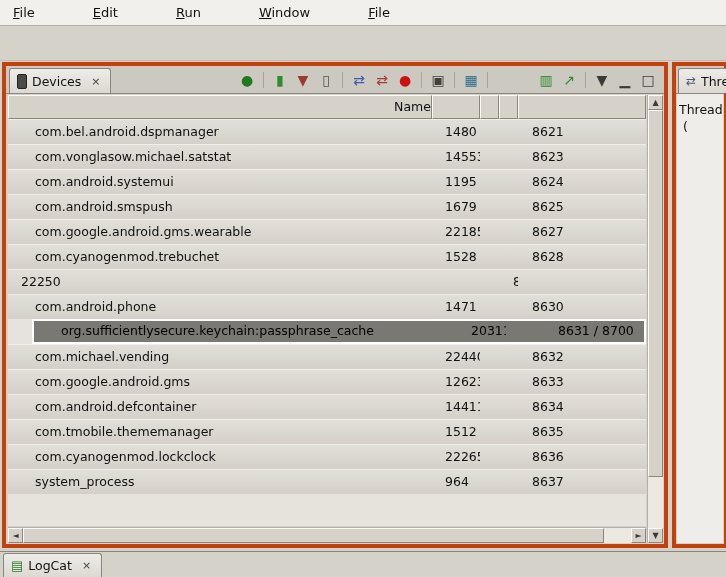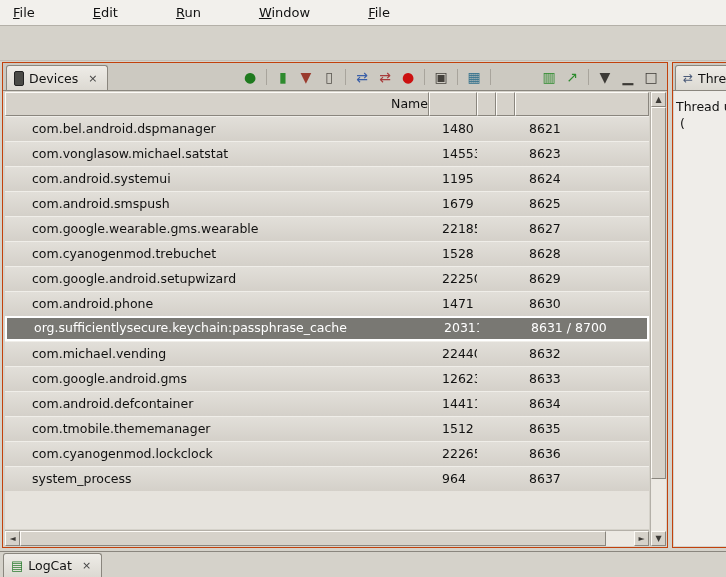--- a/index.html
+++ b/index.html
@@ -19,21 +19,21 @@
     gap:40px;
   }
   .menu-item{display:inline-block;padding:3px 9px;cursor:default;}
   .menu-item::first-letter{text-decoration:underline;}
   
   #toolstrip{
     position:absolute;top:27px;left:0;width:726px;height:33px;
     background:#d5d2ca;border-bottom:1px solid #c2beb6;
   }
   
-  .panel{position:absolute;background:#d5d2ca;border:1px solid #c2410c;box-sizing:border-box;}
+  .panel{position:absolute;background:#d5d2ca;border:4px solid #c2410c;box-sizing:border-box;}
   .tabbar{
     position:relative;height:28px;background:#ccc9c1;
     border-bottom:1px solid #8a867e;box-sizing:border-box;
     display:flex;align-items:flex-end;
   }
   .tab{
     display:inline-flex;align-items:center;gap:5px;
     height:25px;margin-left:3px;padding:0 7px;
     background:linear-gradient(#eeece7,#dcd9d2);
     border:1px solid #8a867e;border-bottom:none;
@@ -77,22 +77,23 @@
     height:25px;box-sizing:border-box;
     display:grid;grid-template-columns:424px 48px 19px 19px 1fr;
     background:linear-gradient(#e2dfd9,#d4d0c9);
     border-top:1px solid #f0eee9;
   }
   .cell{line-height:23px;white-space:nowrap;overflow:hidden;box-sizing:border-box;}
   .cell.name{padding-left:27px;}
   .cell.pid{padding-left:13px;}
   .cell.port{padding-left:14px;}
   .row.selected{
-    background:#797873;color:#ffffff;
+    background:#797873;color:#000000;
     border:2px solid #ffffff;
+    margin-left:24px;
   }
   .row.selected .cell{line-height:20px;}
   
   .vscroll{
     position:absolute;top:29px;right:1px;bottom:1px;width:16px;
     background:#ece9e3;border-left:1px solid #b4b0a8;box-sizing:border-box;
   }
   .hscroll{
     position:absolute;left:2px;right:18px;bottom:1px;height:16px;
     background:#ece9e3;border-top:1px solid #b4b0a8;box-sizing:border-box;
@@ -214,35 +215,34 @@
           <div class="cell port">8624</div>
         </div>
         <div class="row">
           <div class="cell name">com.android.smspush</div>
           <div class="cell pid">1679</div>
           <div class="cell c"></div>
           <div class="cell c"></div>
           <div class="cell port">8625</div>
         </div>
         <div class="row">
-          <div class="cell name">com.google.wearable.gms.wearable</div>
+          <div class="cell name">com.google.android.gms.wearable</div>
           <div class="cell pid">22185</div>
           <div class="cell c"></div>
           <div class="cell c"></div>
           <div class="cell port">8627</div>
         </div>
         <div class="row">
           <div class="cell name">com.cyanogenmod.trebuchet</div>
           <div class="cell pid">1528</div>
           <div class="cell c"></div>
           <div class="cell c"></div>
           <div class="cell port">8628</div>
         </div>
         <div class="row">
-          <div class="cell name">com.google.android.setupwizard</div>
           <div class="cell pid">22250</div>
           <div class="cell c"></div>
           <div class="cell c"></div>
           <div class="cell port">8629</div>
         </div>
         <div class="row">
           <div class="cell name">com.android.phone</div>
           <div class="cell pid">1471</div>
           <div class="cell c"></div>
           <div class="cell c"></div>

